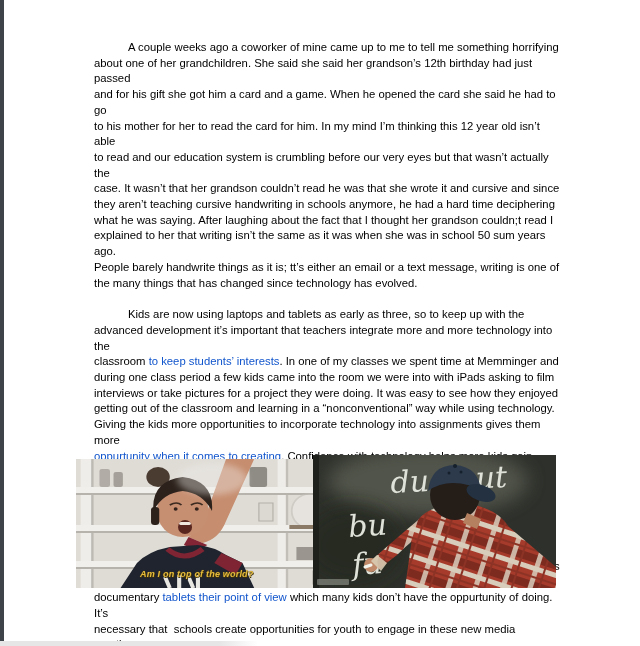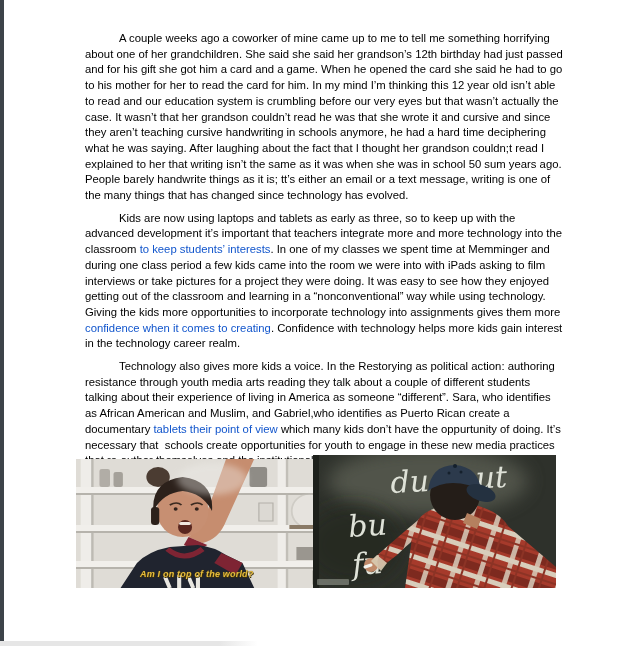--- a/index.html
+++ b/index.html
@@ -12,21 +12,21 @@
   }
   .bottom-strip{
     position:absolute;left:0;bottom:0;width:258px;height:5px;
     background:linear-gradient(to right,#e6e6e6 85%,rgba(230,230,230,0));
   }
   .doc{
     position:absolute;left:78px;top:24px;width:500px;
     font-size:11.3px;line-height:15.7px;color:#000000;
   }
   .para{
-    margin:7px;text-indent:34px;white-space:pre-wrap;
+    margin:16px;text-indent:34px;white-space:pre-wrap;
   }
   .doclink{
     color:#1155cc;cursor:pointer;
   }
   .img-frame{position:absolute;overflow:hidden;}
   .img-left{left:76px;top:459px;width:272px;height:129px;}
   .img-right{left:313px;top:455px;width:243px;height:133px;}
   .img-frame svg{display:block;width:100%;height:100%;}
   .vid-caption{
     position:absolute;left:64px;bottom:9px;
@@ -52,21 +52,21 @@
 explained to her that writing isn’t the same as it was when she was in school 50 sum years ago.
 People barely handwrite things as it is; tt’s either an email or a text message, writing is one of
 the many things that has changed since technology has evolved.</span></p>
   <p class="para"><span>Kids are now using laptops and tablets as early as three, so to keep up with the
 advanced development it’s important that teachers integrate more and more technology into the
 classroom </span><span class="doclink">to keep students’ interests</span><span>. In one of my classes we spent time at Memminger and
 during one class period a few kids came into the room we were into with iPads asking to film
 interviews or take pictures for a project they were doing. It was easy to see how they enjoyed
 getting out of the classroom and learning in a “nonconventional” way while using technology.
 Giving the kids more opportunities to incorporate technology into assignments gives them more
-</span><span class="doclink">confidence when it comes to creating</span><span>. Confidence with technology helps more kids gain interest
+</span><span class="doclink">oppurtunity when it comes to creating</span><span>. Confidence with technology helps more kids gain interest
 in the technology career realm.</span></p>
   <p class="para"><span>Technology also gives more kids a voice. In the Restorying as political action: authoring
 resistance through youth media arts reading they talk about a couple of different students
 talking about their experience of living in America as someone “different”. Sara, who identifies
 as African American and Muslim, and Gabriel,who identifies as Puerto Rican create a
 documentary</span><span class="doclink"> tablets their point of view </span><span>which many kids don’t have the oppurtunity of doing. It’s
 necessary that  schools create opportunities for youth to engage in these new media practices
 that re-author themselves and the institutional spaces they encounter.</span></p>
 </div>
 

